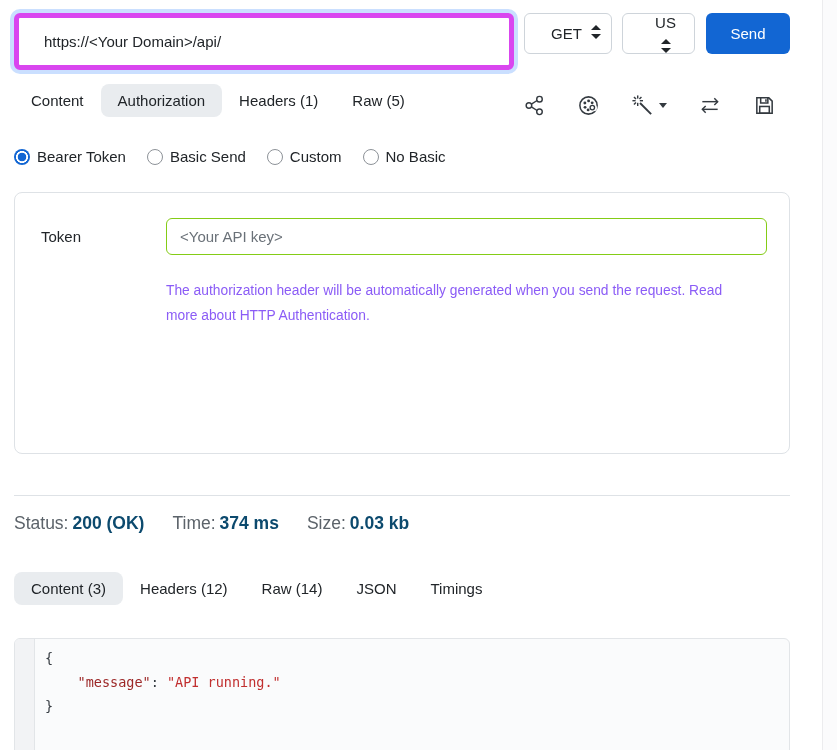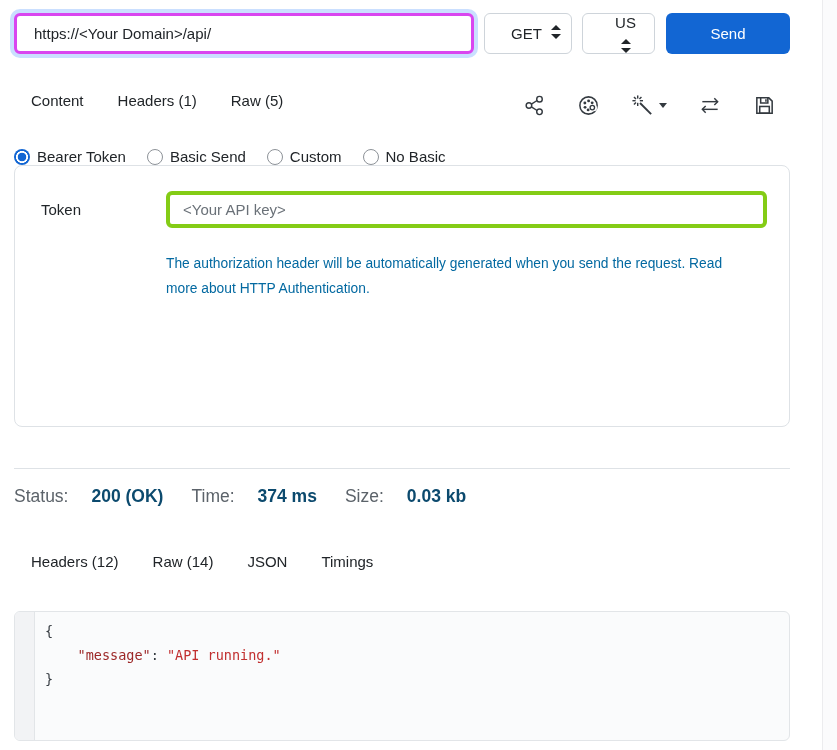--- a/index.html
+++ b/index.html
@@ -5,29 +5,29 @@
   * { box-sizing: border-box; margin: 0; padding: 0; }
   html, body { background: #fff; }
   body { font-family: "Liberation Sans", "DejaVu Sans", sans-serif; color: #212529; }
   .app { position: relative; width: 837px; height: 750px; background: #fff; overflow: hidden; }
   .right-strip { position: absolute; top: 0; right: 0; width: 15px; height: 750px;
                  background: #fbfbfc; border-left: 1px solid #ececee; }
   .main { position: absolute; top: 0; left: 0; width: 822px; height: 750px; padding: 13px 32px 0 14px; }
 
   
   .request-bar { display: flex; gap: 10px; height: 41px; }
-  .url-input { flex: 1 1 auto; height: 41px; border: 3px solid #d946ef; border-radius: 6px;
-               padding: 0 17px; font-size: 15px; color: #212529; outline: none;
+  .url-input { flex: 1 1 auto; height: 57px; border: 5px solid #d946ef; border-radius: 6px;
+               padding: 0 25px; font-size: 15px; color: #212529; outline: none;
                box-shadow: 0 0 0 4px rgba(13,110,253,.22); font-family: inherit; }
   .select-box { display: flex; align-items: center; gap: 8px;
                 height: 41px; border: 1px solid #ced4da; border-radius: 6px; background: #fff;
                 padding: 0 12px 0 26px; font-size: 15px; cursor: pointer; }
   .select-method { width: 88px; }
   .select-region { width: 73px; flex-direction: column; }
-  .send-btn { width: 124px; height: 41px; border: none; border-radius: 6px; background: #1266d3;
+  .send-btn { width: 84px; height: 41px; border: none; border-radius: 6px; background: #1266d3;
               color: #fff; font-size: 15px; font-family: inherit; cursor: pointer; margin-left: 1px; }
 
   
   .tab-row { display: flex; align-items: flex-end; }
   .request-tabs { margin-top: 30px; }
   .tab { padding: 8px 17px; font-size: 15px; border-radius: 8px; cursor: pointer; white-space: nowrap; }
   .tab.active { background: #e9ecef; }
   .toolbar { margin-left: auto; display: flex; align-items: center; gap: 31px; padding-right: 14px; }
   .icon-btn { display: flex; align-items: center; cursor: pointer; color: #343a40; }
   .icon-btn svg { display: block; }
@@ -36,33 +36,33 @@
                 margin-left: 5px; display: inline-block; }
 
   
   .auth-options { margin-top: 31px; display: flex; align-items: center; gap: 21px; }
   .radio-item { display: flex; align-items: center; gap: 7px; cursor: pointer; font-size: 15px; }
   .radio-dot { width: 16px; height: 16px; border-radius: 50%; border: 1px solid #8d9298; background: #fff; }
   .radio-item.checked .radio-dot { border: none;
       background: radial-gradient(circle, #1266d3 0 4px, #fff 4.6px 5.8px, #1266d3 6.2px); }
 
   
-  .auth-panel { height: 262px; border: 1px solid #dee2e6; border-radius: 8px;
+  .auth-panel { margin-top: 27px; height: 262px; border: 1px solid #dee2e6; border-radius: 8px;
                 padding: 25px 22px 0 26px; }
   .token-row { display: flex; align-items: center; }
   .token-label { width: 125px; font-size: 15px; color: #212529; flex: 0 0 auto; }
-  .token-input { flex: 1 1 auto; height: 37px; border: 4px solid #84cc16; border-radius: 6px;
+  .token-input { flex: 1 1 auto; height: 37px; border: 1px solid #84cc16; border-radius: 6px;
                  padding: 0 13px; font-size: 15px; font-family: inherit; color: #a21caf; outline: none; }
   .token-input::placeholder { color: #6a7178; opacity: 1; }
-  .help-text { margin: 23px 0 0 125px; width: 586px; font-size: 13.8px; line-height: 25px; color: #0369a1; }
+  .help-text { margin: 23px 0 0 125px; width: 586px; font-size: 13.8px; line-height: 25px; color: #8b5cf6; }
 
   
   .divider { margin-top: 41px; border: none; border-top: 1px solid #dee2e6; height: 0; }
   .status-row { margin-top: 17px; display: flex; align-items: center; gap: 28px; font-size: 17.5px; }
-  .status-item { display: flex; align-items: center; gap: 23px; text-align: right; }
+  .status-item { display: flex; align-items: center; gap: 4px; text-align: right; }
   .status-label { color: #5c636a; }
   .status-value { color: #0c4a6e; font-weight: 700; }
 
   
   .response-tabs { margin-top: 38px; }
 
   
   .code-block { margin-top: 33px; height: 130px; border: 1px solid #e2e5e8; border-radius: 6px;
                 background: #fafbfc; display: flex; overflow: hidden; }
   .code-gutter { flex: 0 0 20px; background: #f2f3f5; border-right: 1px solid #e2e5e8; }
@@ -97,20 +97,21 @@
               <polygon points="6,0 11,5 1,5" fill="#212529"></polygon>
               <polygon points="6,14 1,9 11,9" fill="#212529"></polygon>
             </svg>
         </span>
       </div>
       <button class="send-btn">Send</button>
     </div>
 
     <div class="tab-row request-tabs">
       <div class="tab">Content</div>
+      <div class="tab active">Authorization</div>
       <div class="tab">Headers (1)</div>
       <div class="tab">Raw (5)</div>
 
       <div class="toolbar">
         <span class="icon-btn">
           <svg width="23" height="23" viewBox="0 0 24 24" fill="none" stroke="#343a40" stroke-width="1.5">
             <circle cx="6.2" cy="12" r="2.9"></circle>
               <circle cx="17.2" cy="5.4" r="2.9"></circle>
               <circle cx="17.2" cy="18.6" r="2.9"></circle>
             <line x1="8.8" y1="10.6" x2="14.7" y2="6.8"></line>
@@ -199,20 +200,21 @@
         <span class="status-label">Time:</span>
         <span class="status-value">374 ms</span>
       </div>
       <div class="status-item">
         <span class="status-label">Size:</span>
         <span class="status-value">0.03 kb</span>
       </div>
     </div>
 
     <div class="tab-row response-tabs">
+      <div class="tab active">Content (3)</div>
       <div class="tab">Headers (12)</div>
       <div class="tab">Raw (14)</div>
       <div class="tab">JSON</div>
       <div class="tab">Timings</div>
     </div>
 
     <div class="code-block">
       <div class="code-gutter"></div>
       <div class="code-body">
         <div class="code-line"><span class="punct">{</span></div>

